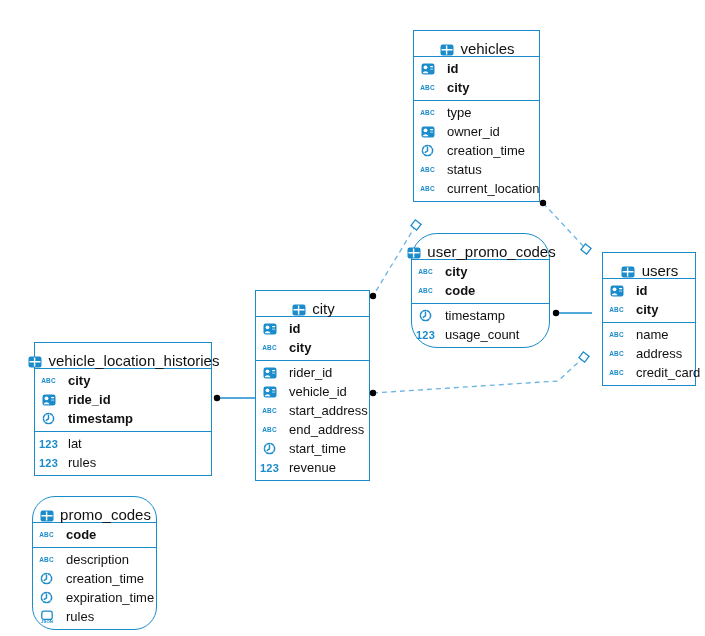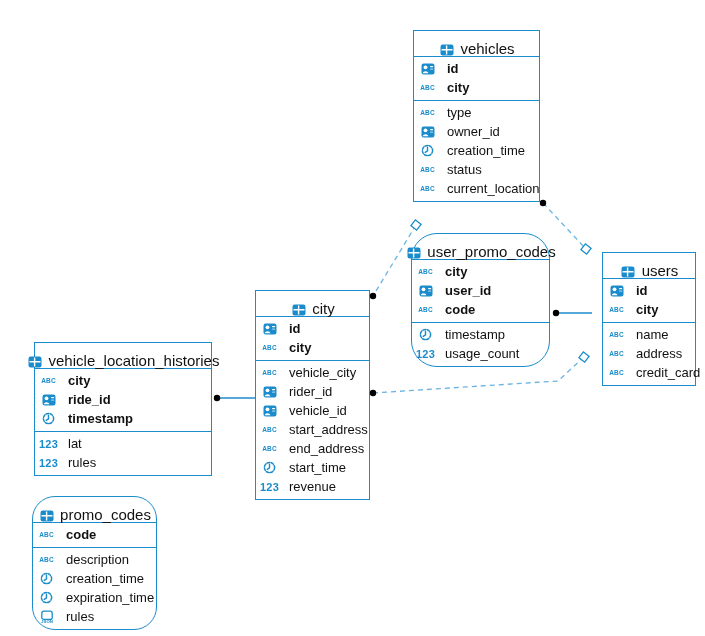--- a/index.html
+++ b/index.html
@@ -123,32 +123,20 @@
       </div>
       <div class="sec keys">
         <div class="row">
           <span class="icon">
             <span class="abc">ABC</span>
           </span>
           <span class="col-name">city</span>
         </div>
         <div class="row">
           <span class="icon">
-            <svg width="14" height="12" viewBox="0 0 14 12">
-              <rect x="0.5" y="0.5" width="13" height="11" rx="2.2" fill="#1b8ccb"></rect>
-              <circle cx="4.5" cy="4.3" r="1.9" fill="#fff"></circle>
-              <path d="M1.7 10.2 C2.2 7.5 6.9 7.5 7.4 10.2 Z" fill="#fff"></path>
-              <rect x="9" y="2.9" width="3.2" height="1.3" rx="0.6" fill="#fff"></rect>
-              <rect x="9" y="5.5" width="3.2" height="1.3" rx="0.6" fill="#fff" opacity="0.55"></rect>
-            </svg>
-          </span>
-          <span class="col-name">user_id</span>
-        </div>
-        <div class="row">
-          <span class="icon">
             <span class="abc">ABC</span>
           </span>
           <span class="col-name">code</span>
         </div>
       </div>
       <div class="sec">
         <div class="row">
           <span class="icon">
             <svg width="13" height="13" viewBox="0 0 13 13">
               <circle cx="6.5" cy="6.5" r="5.1" fill="none" stroke="#1b8ccb" stroke-width="1.5" stroke-dasharray="2.7 1.5" stroke-linecap="round"></circle>
@@ -240,26 +228,20 @@
           <span class="col-name">id</span>
         </div>
         <div class="row">
           <span class="icon">
             <span class="abc">ABC</span>
           </span>
           <span class="col-name">city</span>
         </div>
       </div>
       <div class="sec">
-        <div class="row">
-          <span class="icon">
-            <span class="abc">ABC</span>
-          </span>
-          <span class="col-name">vehicle_city</span>
-        </div>
         <div class="row">
           <span class="icon">
             <svg width="14" height="12" viewBox="0 0 14 12">
               <rect x="0.5" y="0.5" width="13" height="11" rx="2.2" fill="#1b8ccb"></rect>
               <circle cx="4.5" cy="4.3" r="1.9" fill="#fff"></circle>
               <path d="M1.7 10.2 C2.2 7.5 6.9 7.5 7.4 10.2 Z" fill="#fff"></path>
               <rect x="9" y="2.9" width="3.2" height="1.3" rx="0.6" fill="#fff"></rect>
               <rect x="9" y="5.5" width="3.2" height="1.3" rx="0.6" fill="#fff" opacity="0.55"></rect>
             </svg>
           </span>

